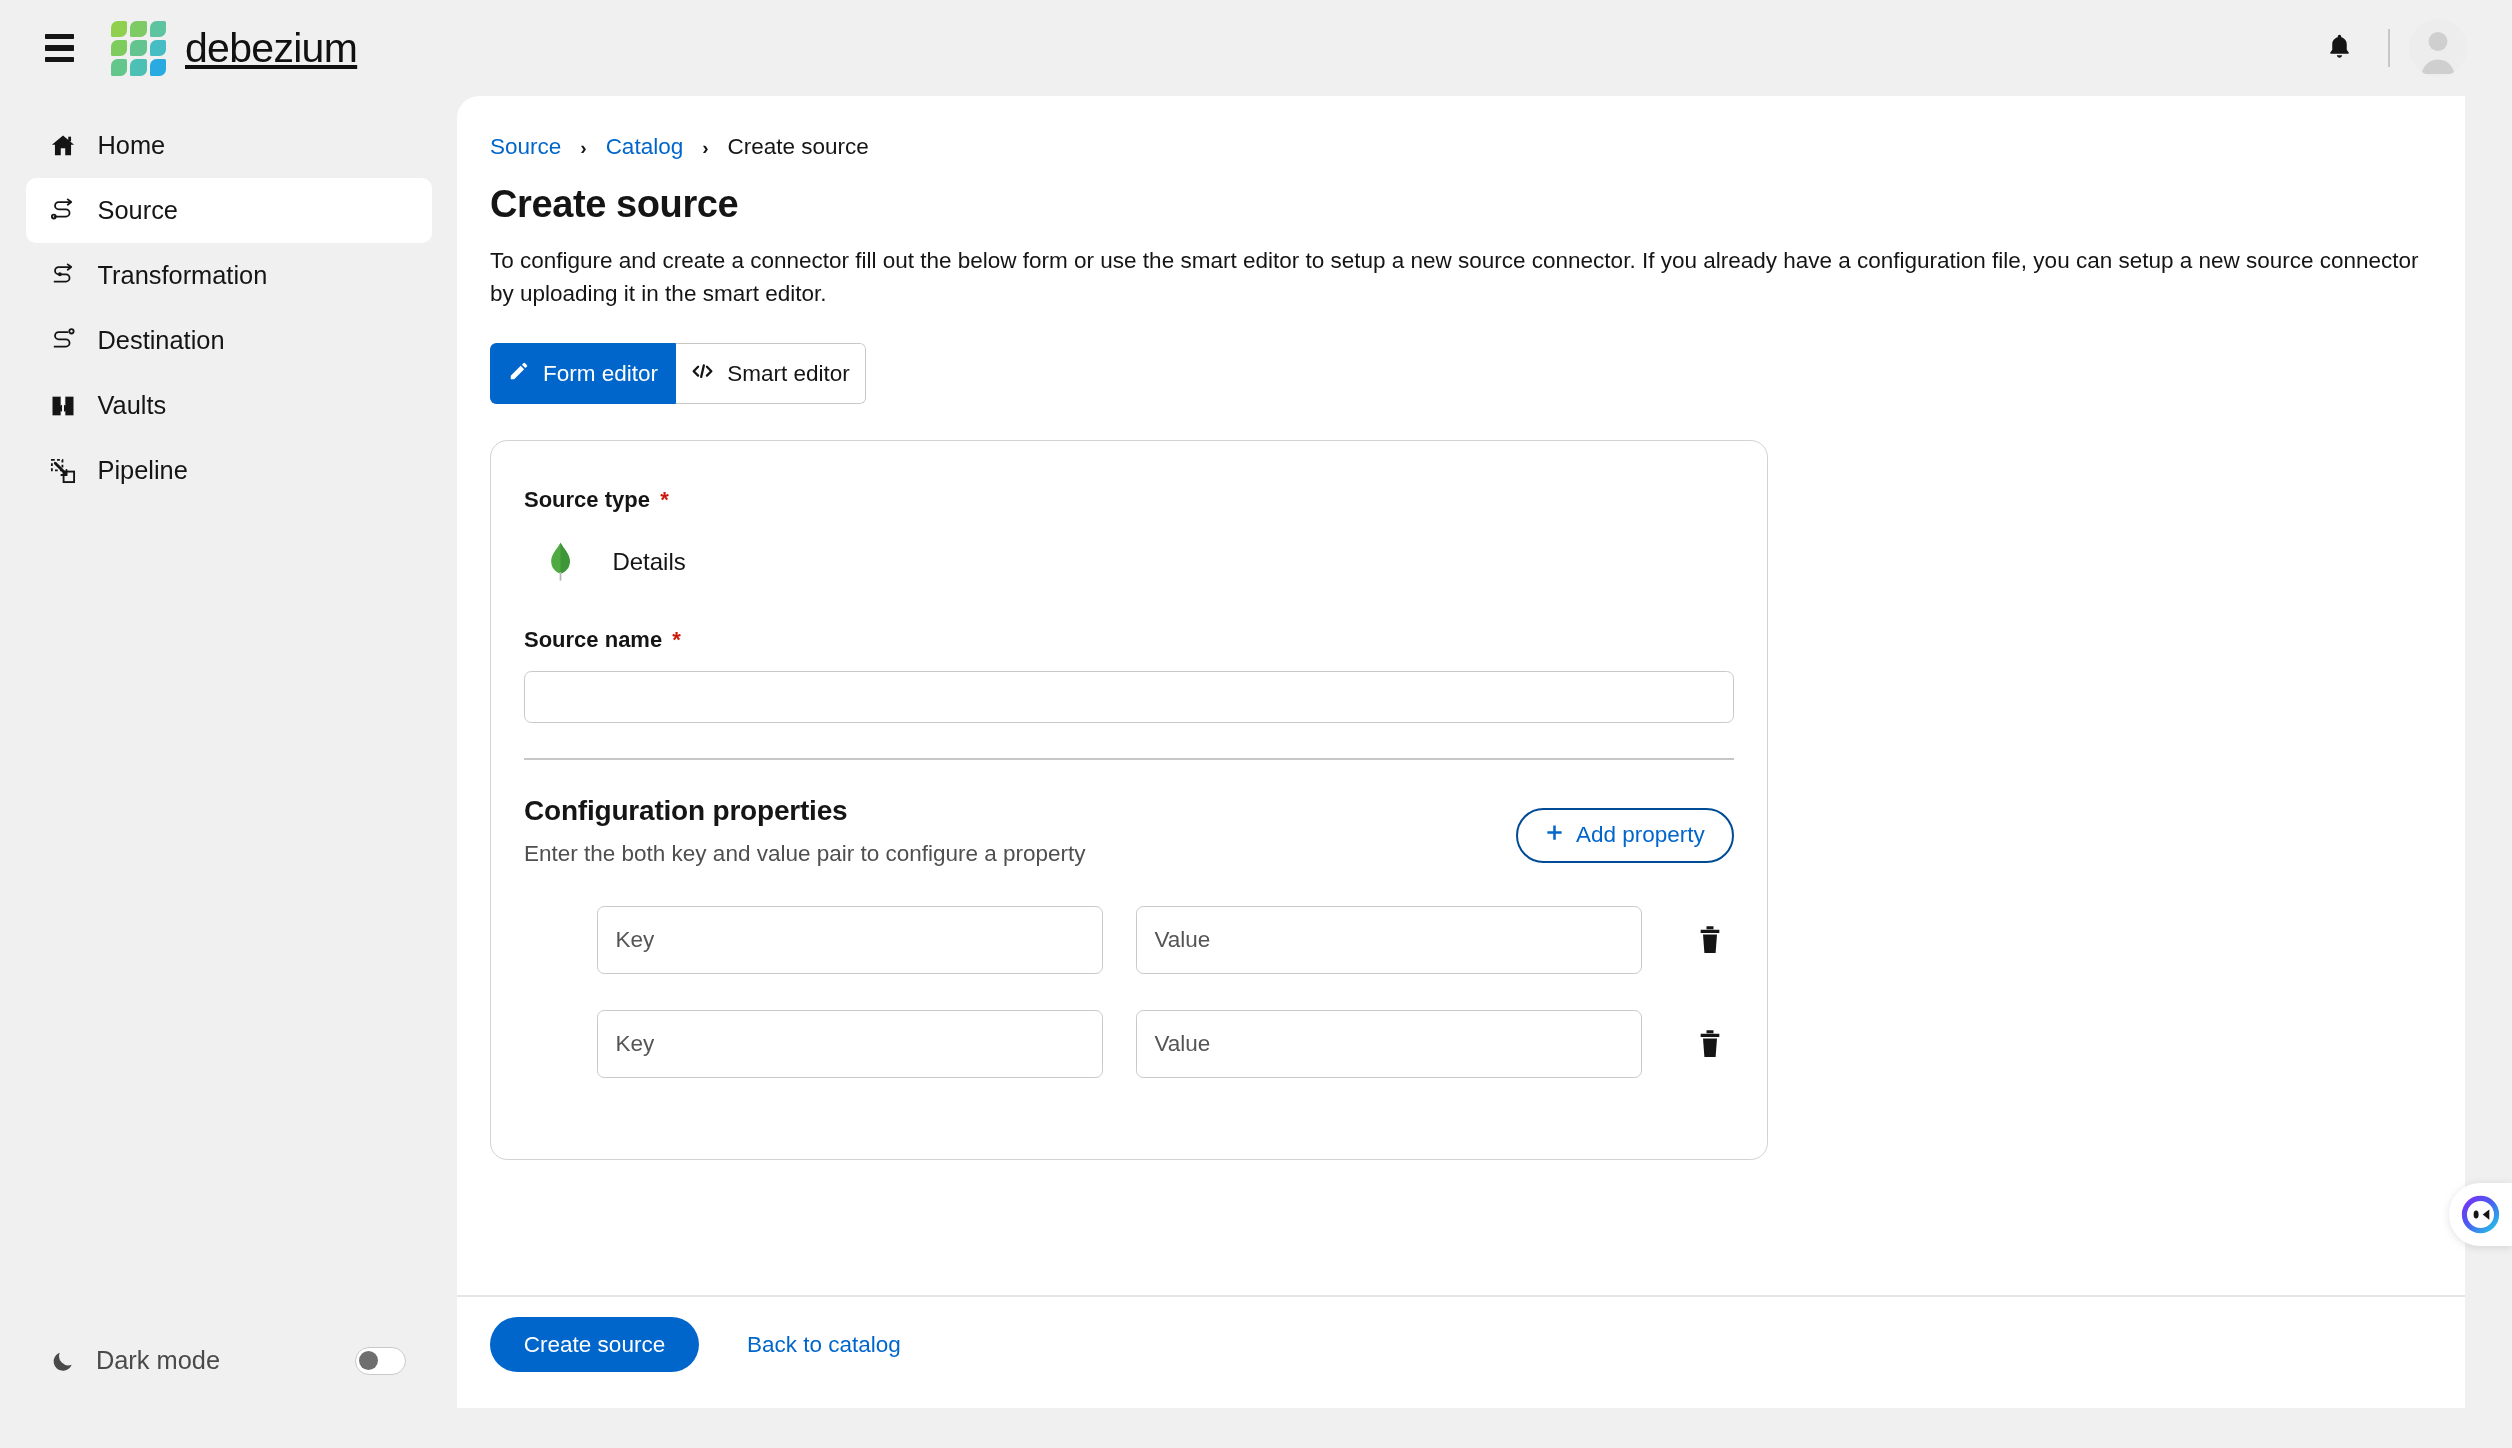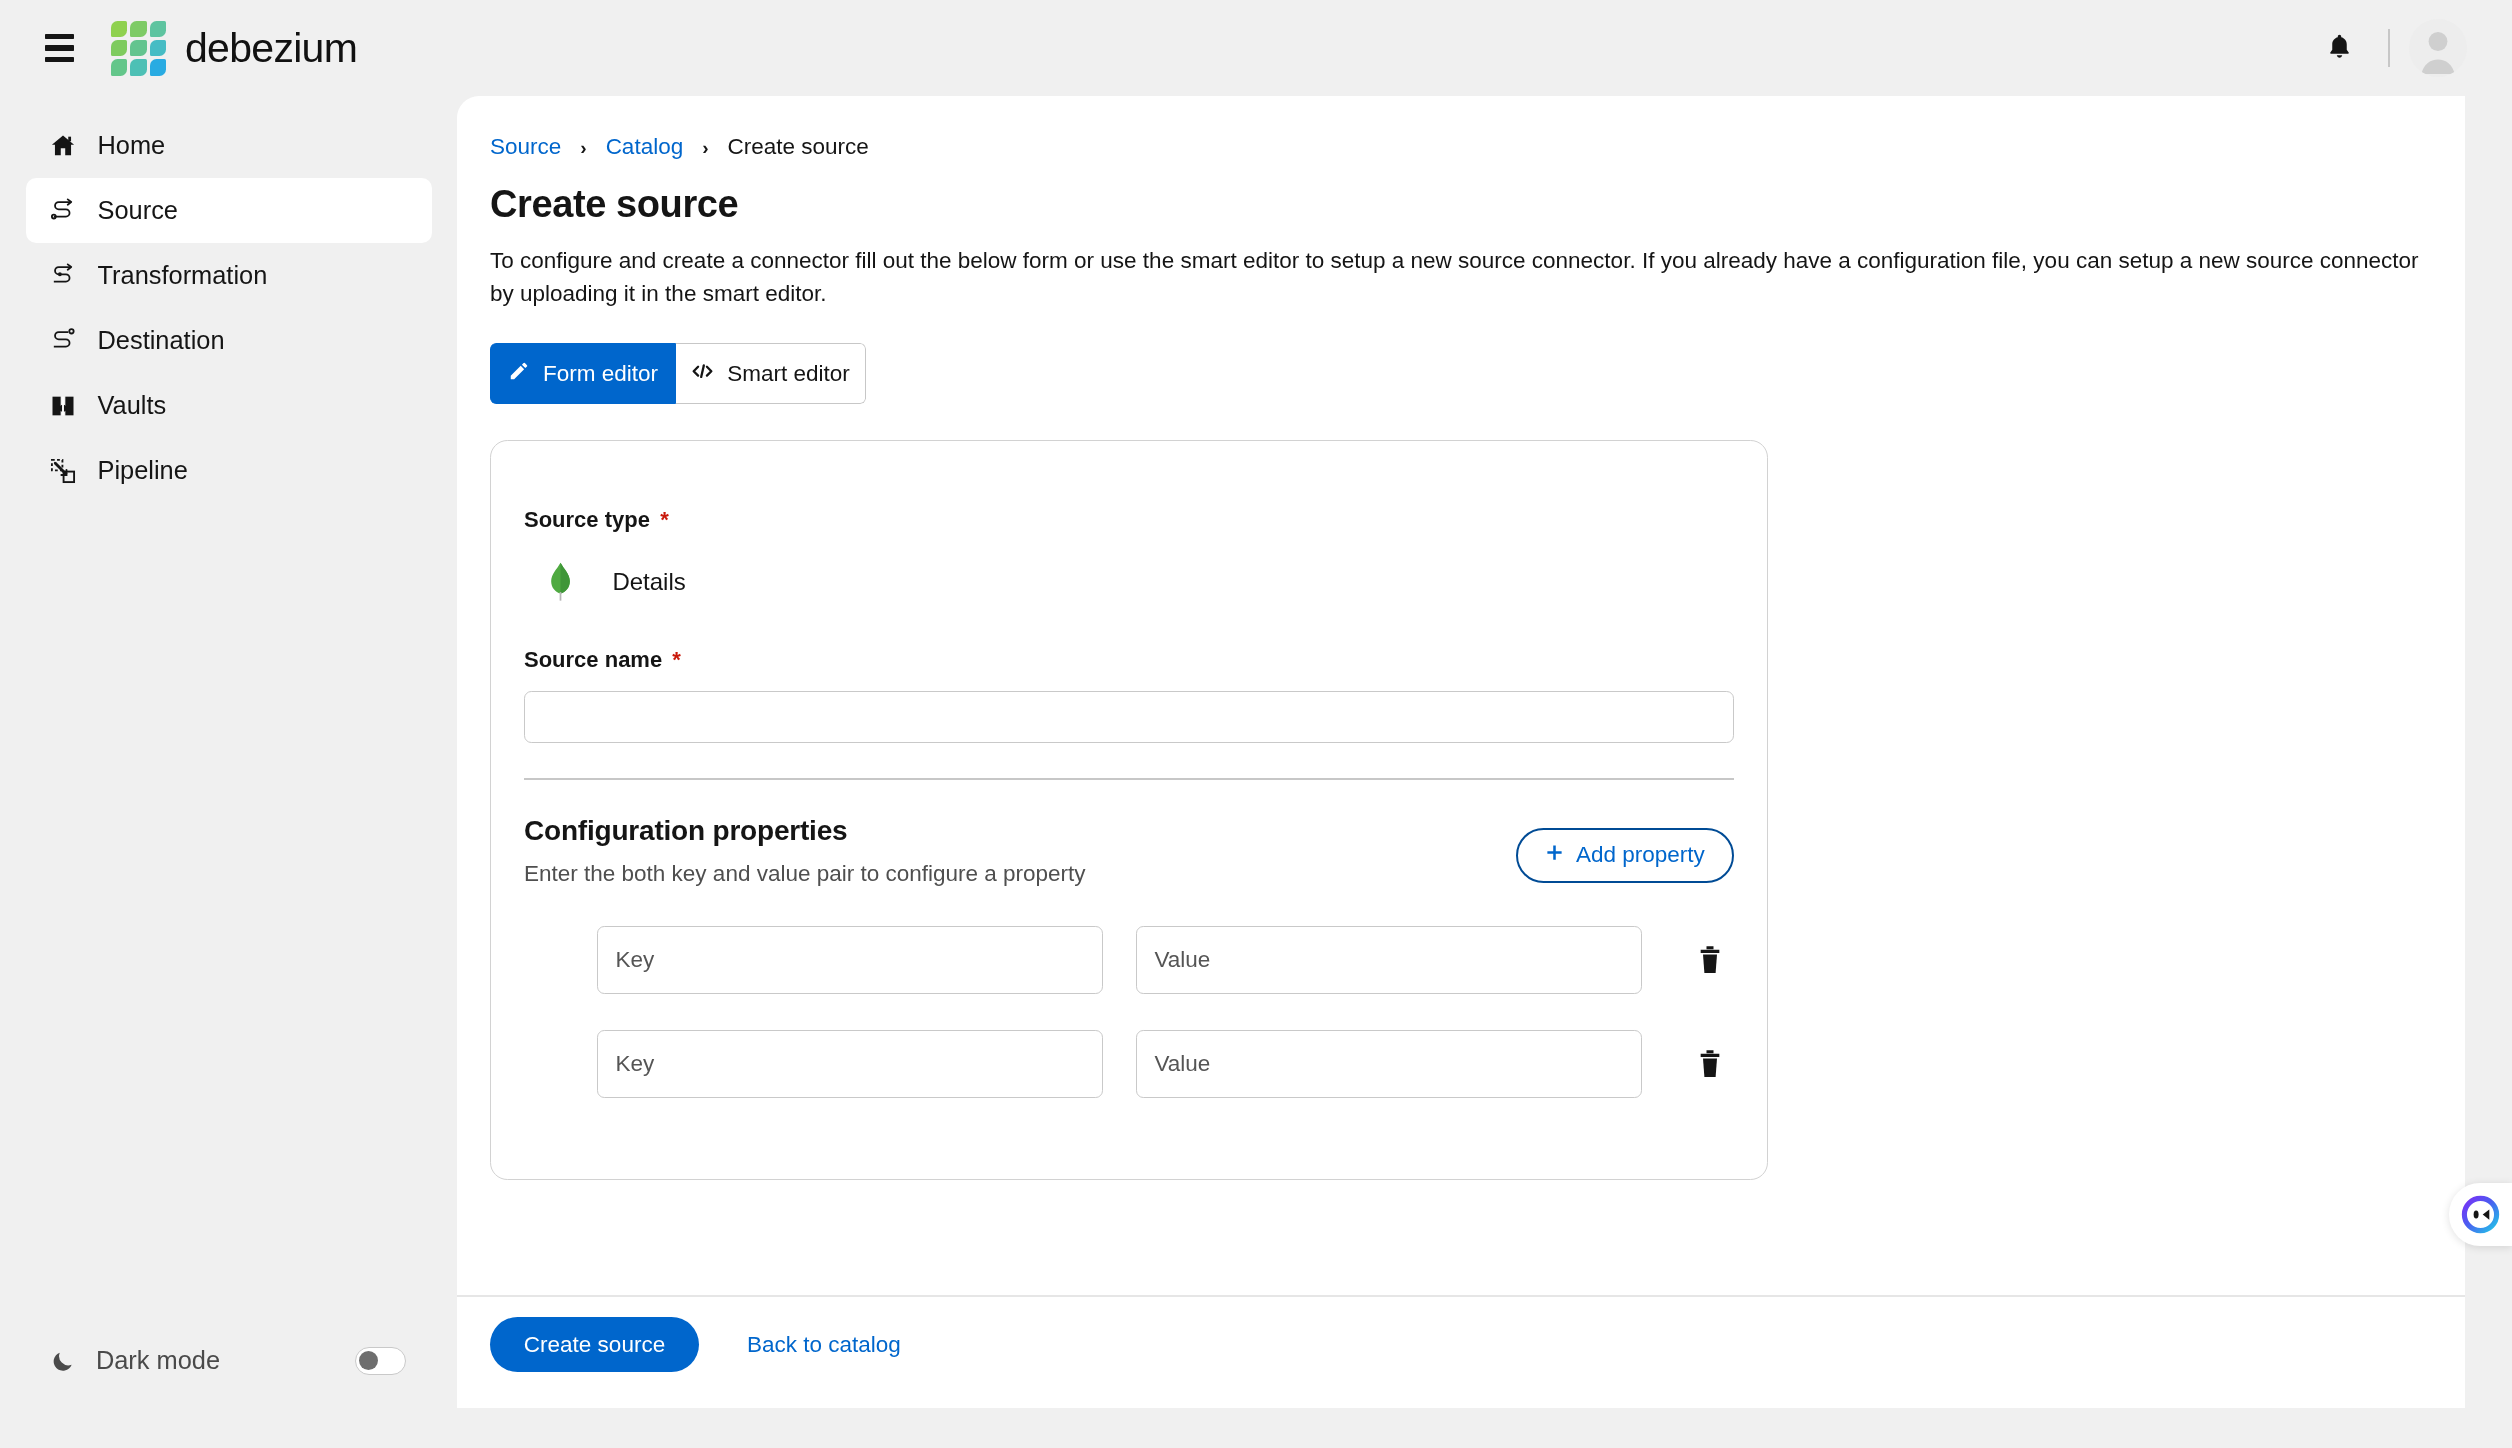--- a/index.html
+++ b/index.html
@@ -33,20 +33,21 @@
     width: 55px; height: 55px;
     display: grid;
     grid-template-columns: repeat(3, 1fr);
     grid-template-rows: repeat(3, 1fr);
     gap: 2.9px;
   }
   .logo-cell { border-radius: 6.5px 1.5px 6.5px 1.5px; }
   .brand-name {
     font-size: 41px; font-weight: 400; color: #111;
     letter-spacing: -0.7px;
+    text-decoration: underline;
   }
   .header-right {
     margin-left: auto; margin-right: 45px;
     display: flex; align-items: center; gap: 0;
   }
   .bell-btn {
     width: 58px; height: 58px;
     display: flex; align-items: center; justify-content: center;
     cursor: pointer;
   }
@@ -162,21 +163,21 @@
     border-radius: 0 5.8px 5.8px 0;
     width: 190px;
   }
 
   
   .form-card {
     margin-top: 36px;
     width: 1278px;
     border: 1.5px solid #d2d2d2;
     border-radius: 17.4px;
-    padding: 66px 33px 45px 33px;
+    padding: 46px 33px 45px 33px;
     background: #ffffff;
   }
   .field-label {
     font-size: 22px; font-weight: 700; color: #151515;
     display: flex; align-items: center; gap: 10.2px;
   }
   .req { color: #c9190b; font-size: 22px; line-height: 1; }
 
   .source-type-row {
     margin-top: 28px;

